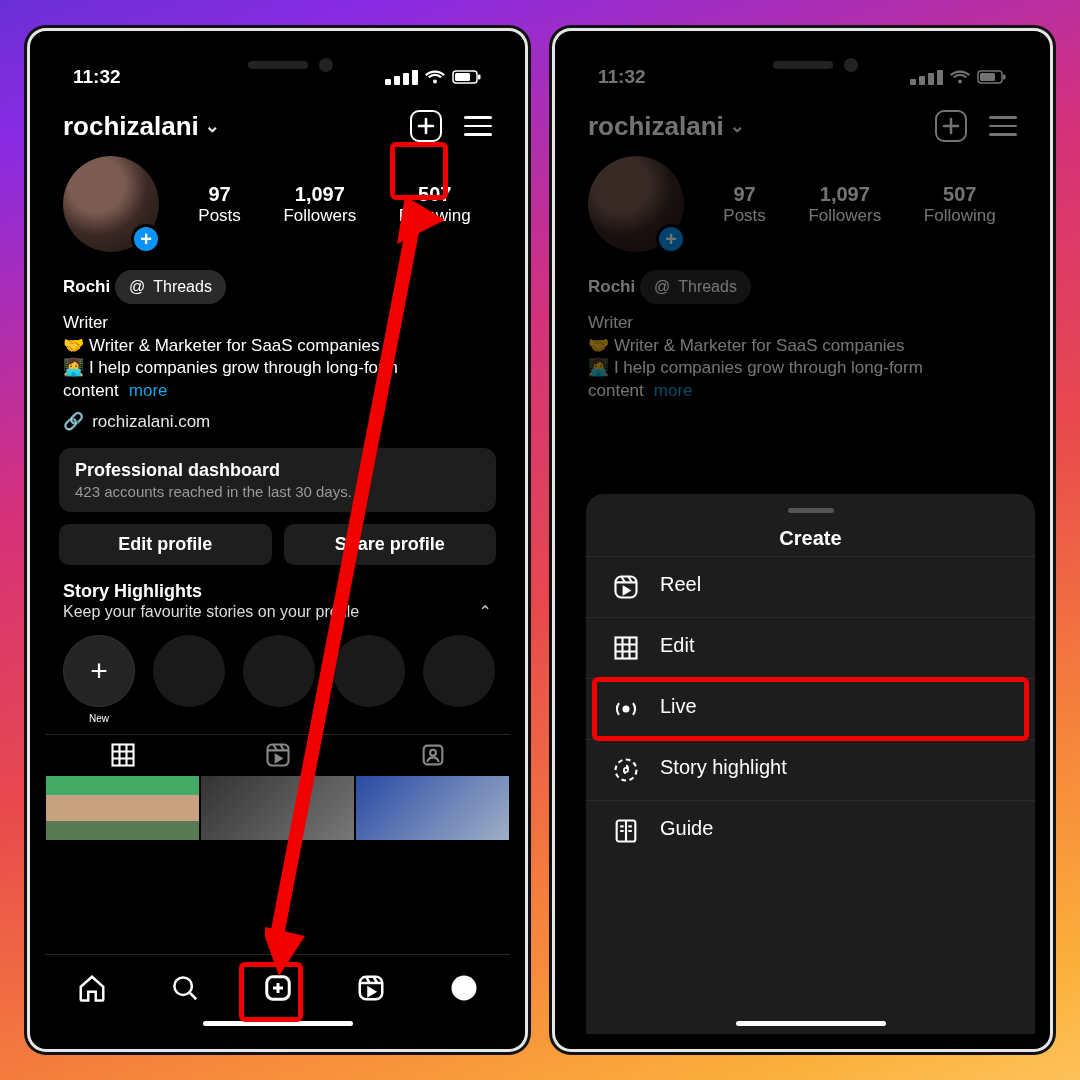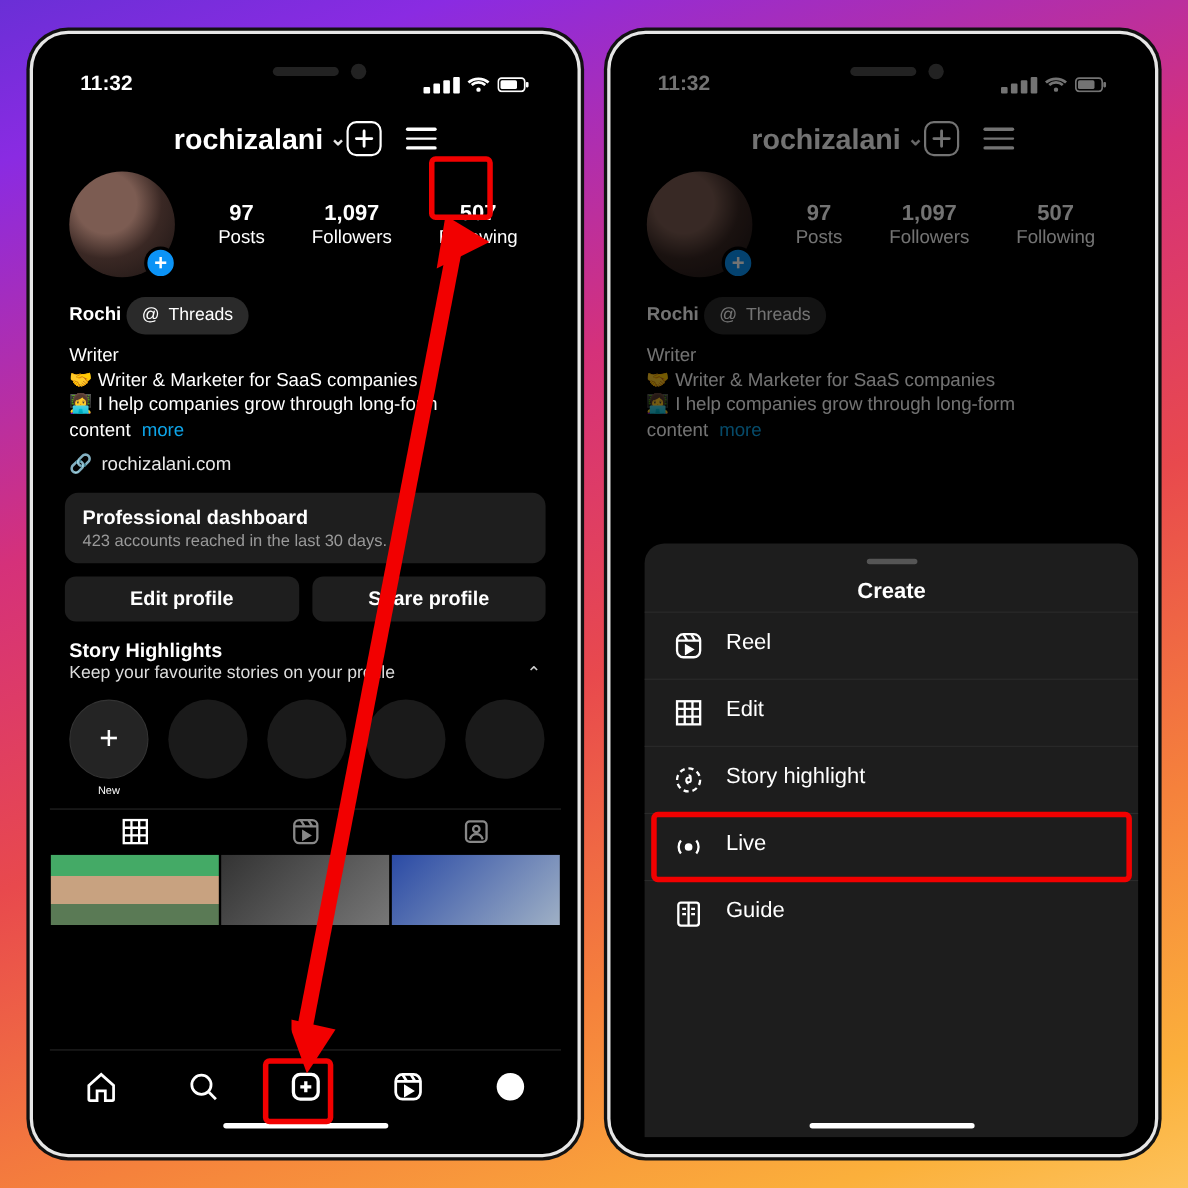--- a/index.html
+++ b/index.html
@@ -10,21 +10,21 @@
     background:
       linear-gradient(160deg,
         #6a2fd6 0%, #8a2be2 10%, #d5317a 35%, #e8494d 55%,
         #f5813c 75%, #fbb03b 92%, #fdc25a 100%);
     display:flex; gap:30px; align-items:center; justify-content:center;
   }
 
   
   .phone {
     width:495px; height:1018px;
-    background:#000; border:15px solid #000; border-radius:32px;
+    background:#000; border:15px solid #000; border-radius:16px;
     position:relative; overflow:hidden;
     box-shadow:0 0 0 3px #e6e6e6, 0 0 0 6px #111;
   }
   .notch {
     position:absolute; top:0; left:50%; transform:translateX(-50%);
     width:210px; height:38px; background:#000; border-radius:0 0 24px 24px; z-index:50;
     display:flex; align-items:center; justify-content:center; gap:50px;
   }
   .notch .speaker { width:60px; height:8px; background:#222; border-radius:4px; }
   .notch .cam { width:14px; height:14px; background:#222; border-radius:50%; position:absolute; right:50px; top:12px; }
@@ -40,21 +40,21 @@
   }
   .status-icons { display:flex; align-items:center; gap:6px; }
   .sig-dots { display:flex; gap:3px; align-items:flex-end; }
   .sig-dots span { width:6px; height:6px; background:#fff; border-radius:1px; }
   .sig-dots span:nth-child(2){height:9px;} .sig-dots span:nth-child(3){height:12px;}
   .sig-dots span:nth-child(4){height:15px;}
   .wifi-icon, .battery-icon { display:inline-block; }
   .wifi-icon svg, .battery-icon svg { display:block; }
 
   .profile-header {
-    display:flex; align-items:center; justify-content:center;
+    display:flex; align-items:center; justify-content:space-between;
     padding:14px 18px 8px;
   }
   .username { font-size:26px; font-weight:700; display:flex; align-items:center; gap:6px; }
   .chev-down { font-size:18px; opacity:.9; }
   .header-icons { display:flex; align-items:center; gap:22px; }
   .plus-box {
     width:32px; height:32px; border:2.6px solid #fff; border-radius:9px;
     display:flex; align-items:center; justify-content:center; font-size:24px; line-height:0;
   }
   .hamburger { width:28px; display:flex; flex-direction:column; gap:6px; }
@@ -446,37 +446,37 @@
       </div>
       <div class="sheet-item">
         <svg width="28" height="28" viewBox="0 0 24 24" fill="none" stroke="#fff" stroke-width="1.8">
             <rect x="3" y="3" width="18" height="18"></rect>
             <path d="M9 3v18M15 3v18M3 9h18M3 15h18"></path>
           </svg>
         <span>Edit</span>
       </div>
       <div class="sheet-item">
         <svg width="28" height="28" viewBox="0 0 24 24" fill="none" stroke="#fff" stroke-width="1.8">
+            <circle cx="12" cy="12" r="3" fill="#fff" stroke="none"></circle>
+            <path d="M6 7a8 8 0 000 10M18 7a8 8 0 010 10"></path>
+          </svg>
+        <span>Live</span>
+        <div class="red-box" style="top:-2px; left:6px; right:6px; bottom:-2px;"></div>
+      </div>
+      <div class="sheet-item">
+        <svg width="28" height="28" viewBox="0 0 24 24" fill="none" stroke="#fff" stroke-width="1.8">
             <circle cx="12" cy="12" r="9" stroke-dasharray="4 3"></circle>
             <path d="M12 8.5c2 0 2 3 0 3s-2 3 0 3" fill="none"></path>
             <circle cx="12" cy="12" r="2.5" fill="#fff" stroke="none"></circle>
             <circle cx="12" cy="12" r="1" fill="#1d1d1d" stroke="none"></circle>
           </svg>
         <span>Story highlight</span>
       </div>
       <div class="sheet-item">
         <svg width="28" height="28" viewBox="0 0 24 24" fill="none" stroke="#fff" stroke-width="1.8">
-            <circle cx="12" cy="12" r="3" fill="#fff" stroke="none"></circle>
-            <path d="M6 7a8 8 0 000 10M18 7a8 8 0 010 10"></path>
-          </svg>
-        <span>Live</span>
-        <div class="red-box" style="top:-2px; left:6px; right:6px; bottom:-2px;"></div>
-      </div>
-      <div class="sheet-item">
-        <svg width="28" height="28" viewBox="0 0 24 24" fill="none" stroke="#fff" stroke-width="1.8">
             <rect x="4" y="3" width="16" height="18" rx="2"></rect>
             <path d="M12 3v18M7 8h3M7 12h3M14 8h3M14 12h3"></path>
           </svg>
         <span>Guide</span>
       </div>
       <div class="home-ind"></div>
     </div>
 
   </div>
 </div>

